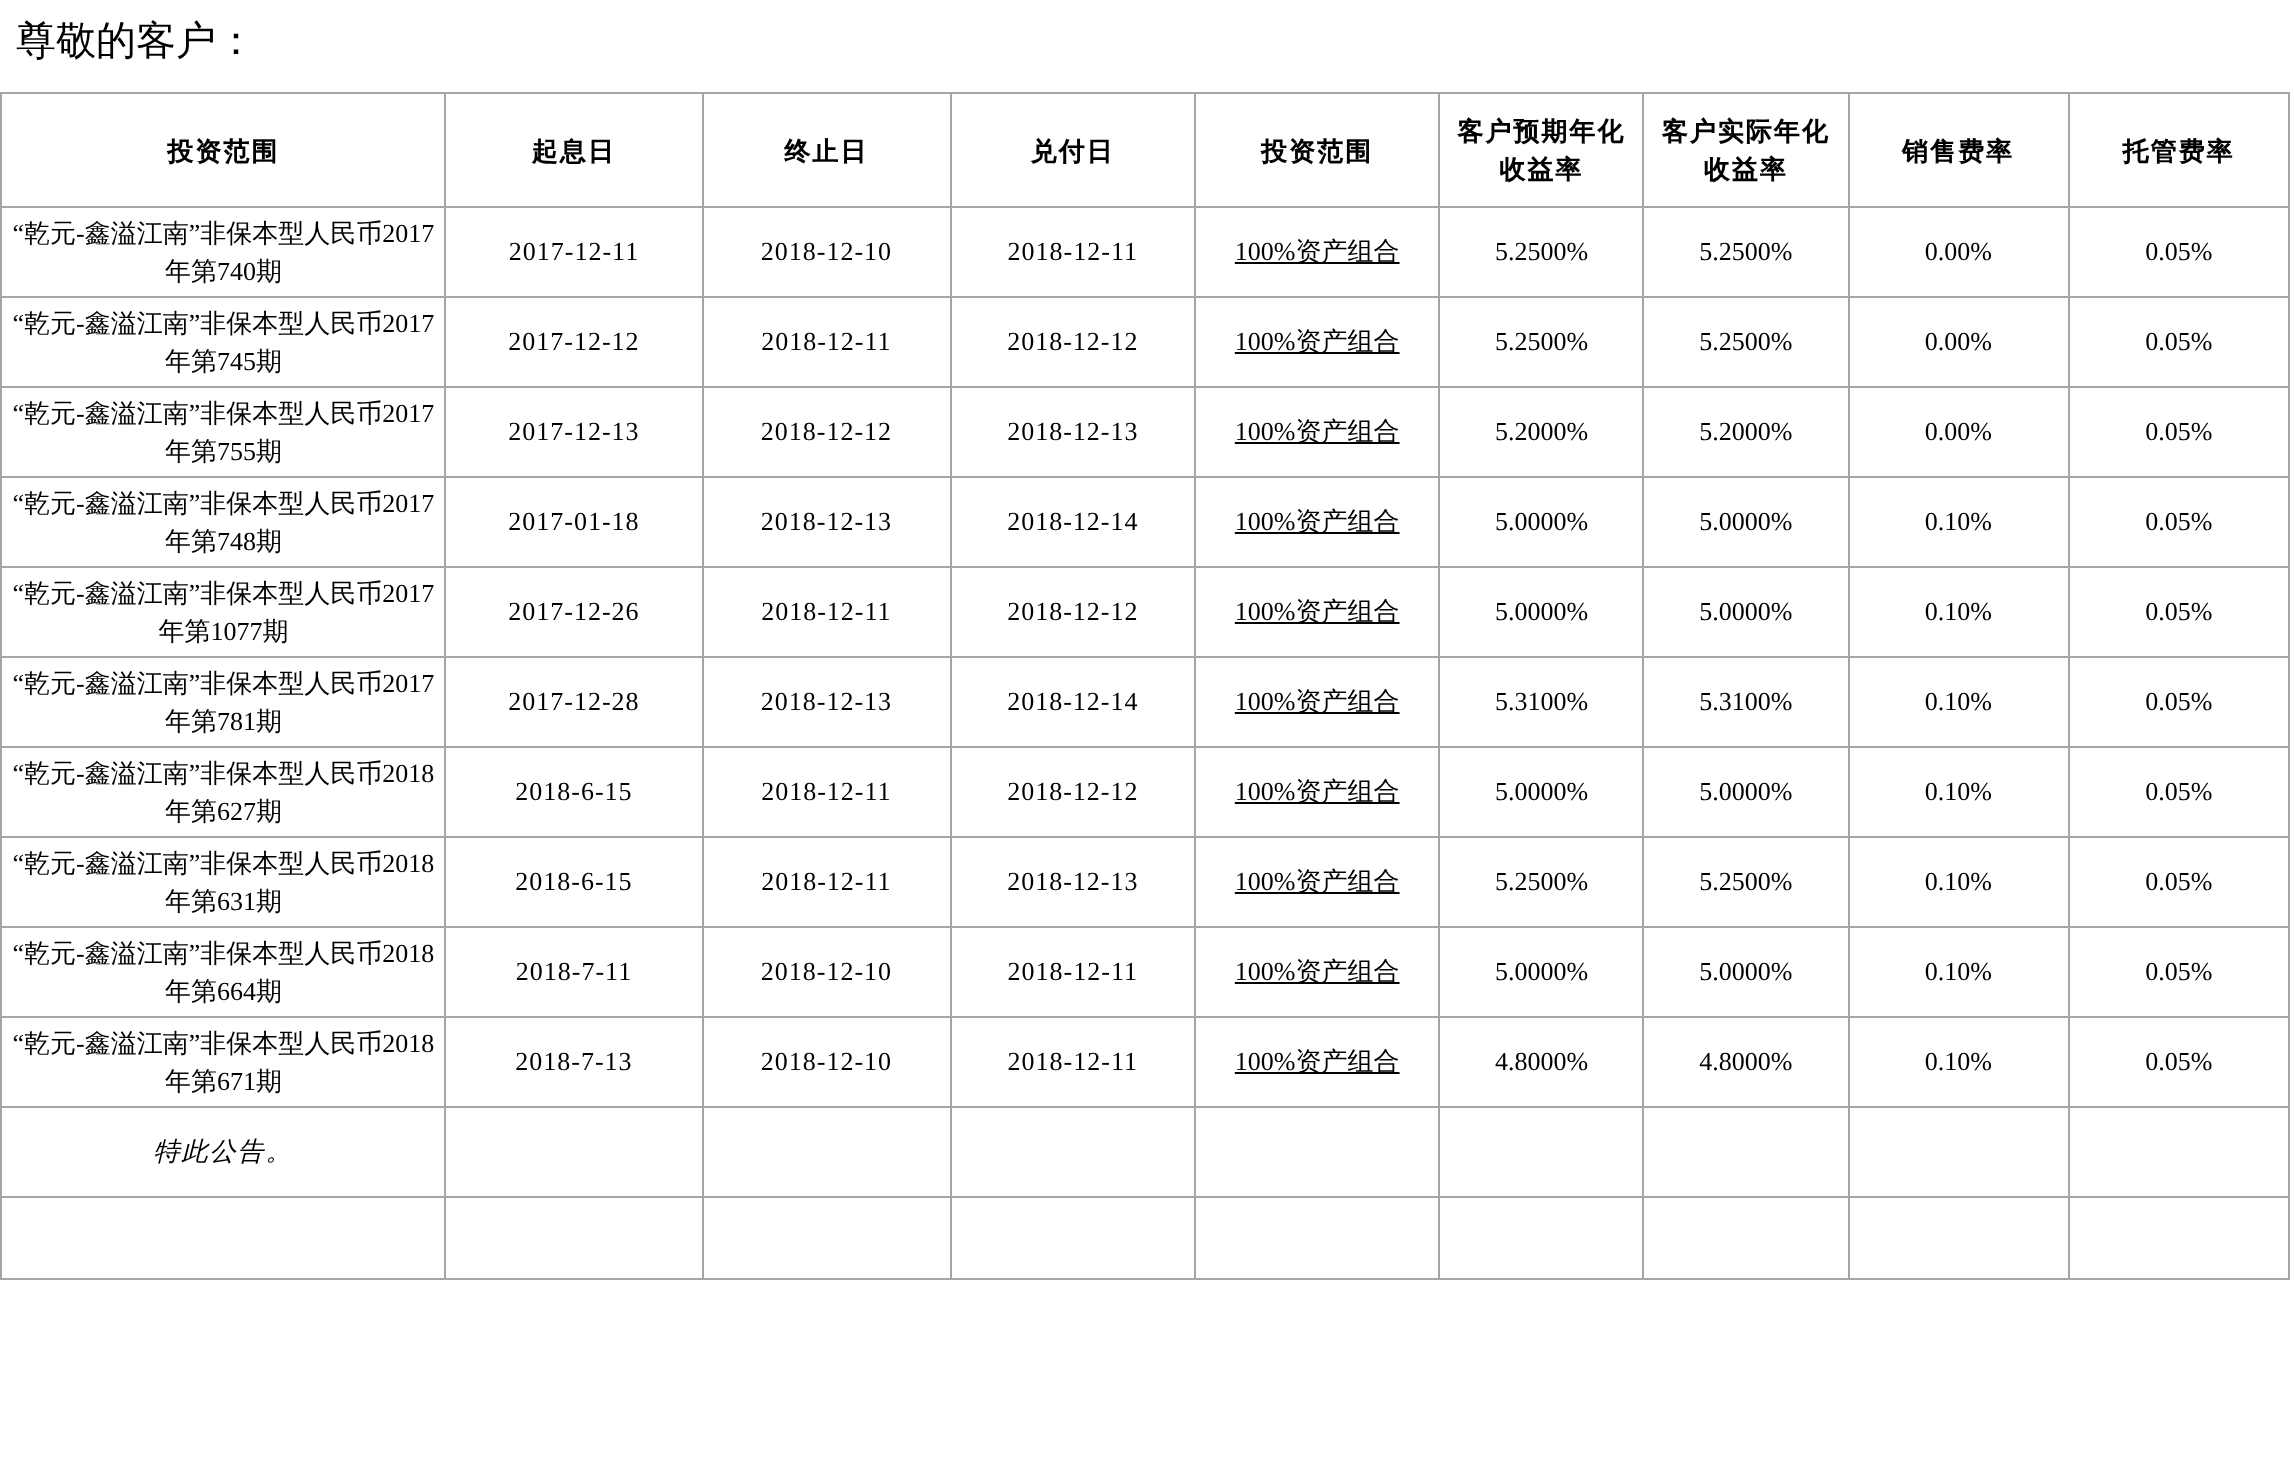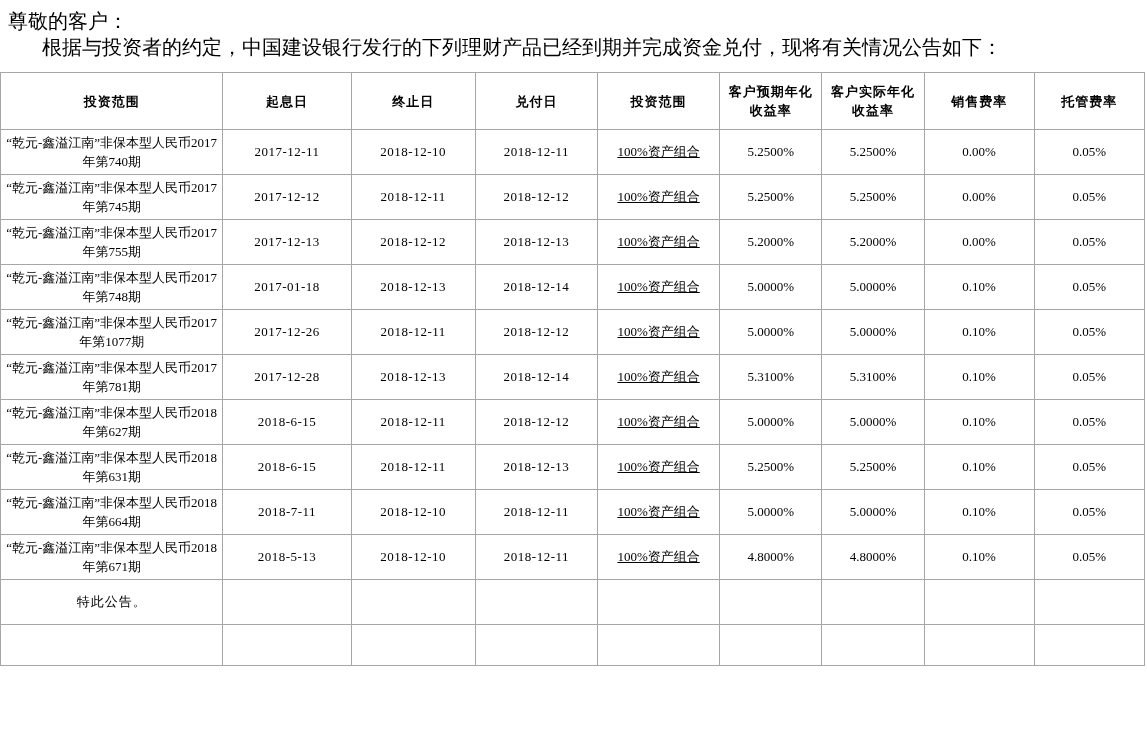--- a/index.html
+++ b/index.html
@@ -94,30 +94,30 @@
     font-size: 16px;
     padding-left: 38px;
     letter-spacing: 1px;
     font-family: "Liberation Sans", sans-serif;
   }
   td.blank {
     font-size: 13px;
   }
   .footer-rows td {
     border: 1px solid #a6a6a6;
+    font-style: italic;
   }
 </style>
 </head>
 <body>
 
 <div class="page">
 
   <div class="intro">
     <div class="intro-line">尊敬的客户：</div>
-    <div class="intro-line indent">根据与投资者的约定，中国建设银行发行的下列理财产品已经到期并完成资金兑付，现将有关情况公告如下：</div>
   </div>
 
   <table class="main">
     <colgroup>
       <col class="col-name">
       <col class="col-start">
       <col class="col-end">
       <col class="col-pay">
       <col class="col-scope">
       <col class="col-exp">
@@ -233,21 +233,21 @@
         <td class="numeric">2018-12-10</td>
         <td class="numeric">2018-12-11</td>
         <td class="scope">100%资产组合</td>
         <td class="rate">5.0000%</td>
         <td class="rate">5.0000%</td>
         <td class="rate">0.10%</td>
         <td class="rate">0.05%</td>
       </tr>
       <tr>
         <td class="product">“乾元-鑫溢江南”非保本型人民币2018年第671期</td>
-        <td class="numeric">2018-5-13</td>
+        <td class="numeric">2018-7-13</td>
         <td class="numeric">2018-12-10</td>
         <td class="numeric">2018-12-11</td>
         <td class="scope">100%资产组合</td>
         <td class="rate">4.8000%</td>
         <td class="rate">4.8000%</td>
         <td class="rate">0.10%</td>
         <td class="rate">0.05%</td>
       </tr>
 
       <tr class="footer-rows">

